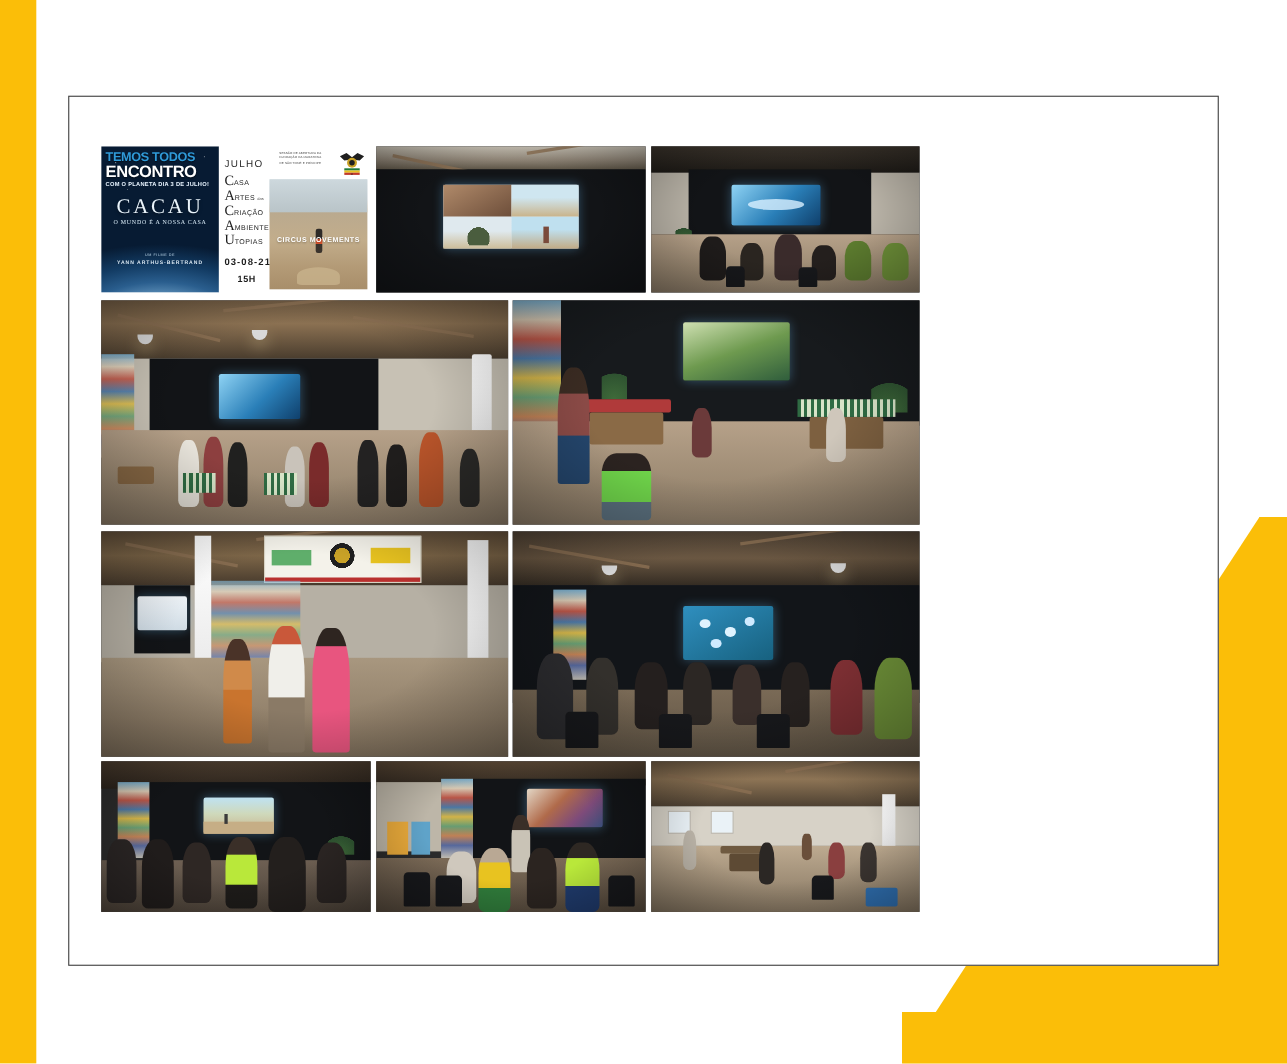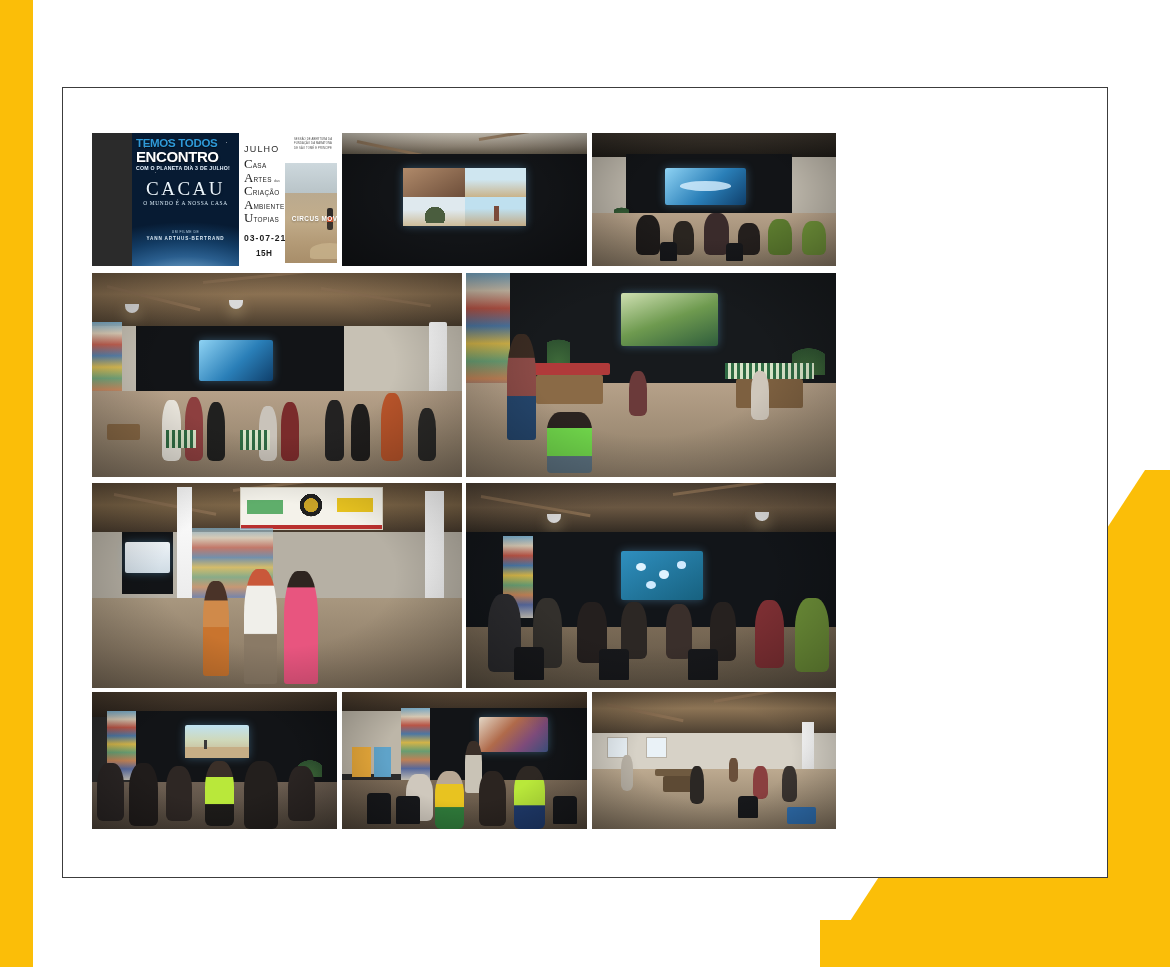--- a/index.html
+++ b/index.html
@@ -40,21 +40,21 @@
     background:#2b2b2b;
   }
   .photo-3up{width:245px;}
   .photo-2up{width:370px;}
   .r1c2{width:245px;}
   .r1c3{width:244px;}
   .r4c2{width:245px;}
   .r4c3{width:244px;}
 
   
-  .poster-collage{display:flex;width:100%;height:100%;background:#ffffff;margin-left:40px;}
+  .poster-collage{display:flex;width:100%;height:100%;background:#ffffff;}
   .poster-home{
     position:relative;width:107px;height:100%;flex:none;
     background:
       radial-gradient(ellipse 150% 60% at 50% 118%, #cfe4f2 0%, #7fb0d4 16%, #2a5e8e 42%, #123b63 62%, #071b33 85%);
     overflow:hidden;
   }
   .ph-stars{position:absolute;left:0;top:0;right:0;height:62%;
     background:
       radial-gradient(1px 1px at 12% 18%, #ffffffaa 50%, transparent 51%),
       radial-gradient(1px 1px at 34% 9%, #ffffff88 50%, transparent 51%),
@@ -202,21 +202,21 @@
               <div class="cc-line">
                 <span class="cc-big">A</span>
                 <span class="cc-rest">MBIENTE</span>
               </div>
               <div class="cc-line">
                 <span class="cc-big">U</span>
                 <span class="cc-rest">TOPIAS</span>
               </div>
             </div>
 
-            <div class="cc-date">03-07-21</div>
+            <div class="cc-date">03-08-21</div>
             <div class="cc-time">15H</div>
 
             <div class="cc-org">
               <div>SESSÃO DE ABERTURA DA</div>
               <div>FUNDAÇÃO DA MARATONA</div>
               <div>DE SÃO TOMÉ E PRÍNCIPE</div>
             </div>
 
             <div class="cc-logo">
               <svg viewBox="0 0 52 48" xmlns="http://www.w3.org/2000/svg" aria-hidden="true">

